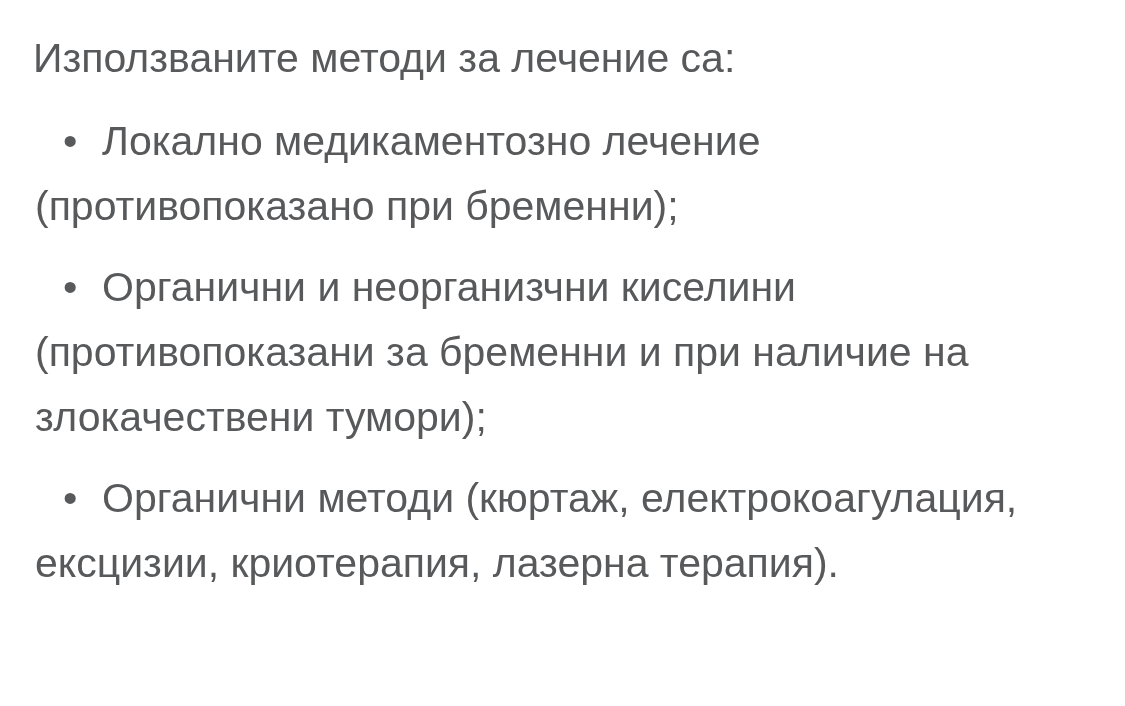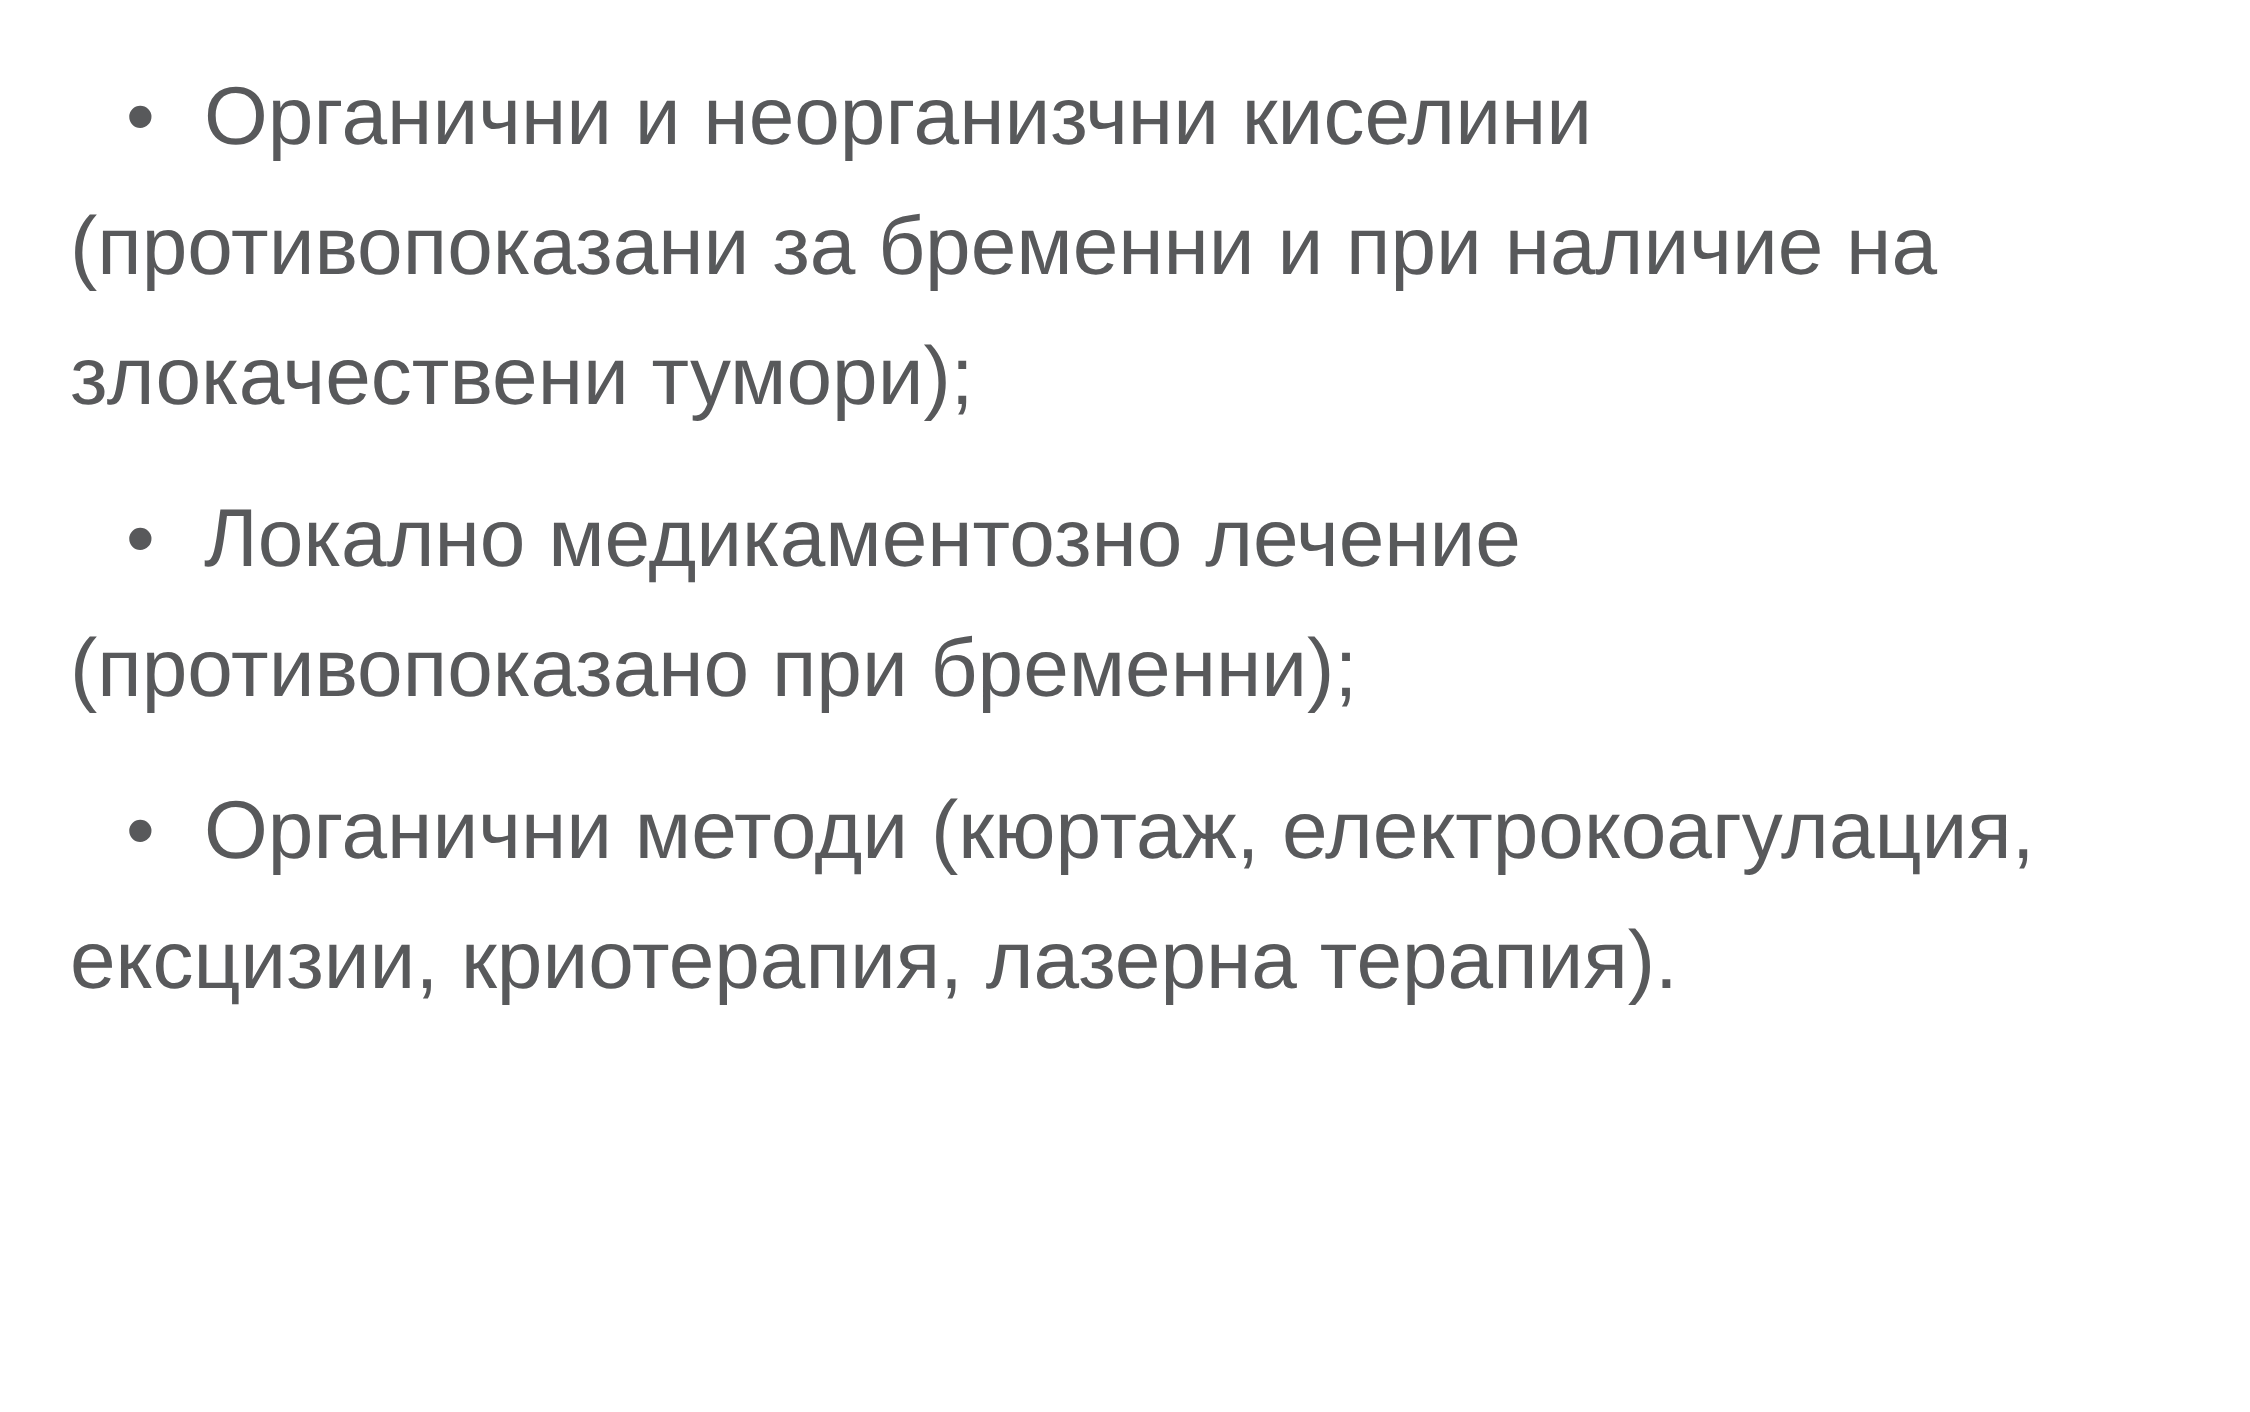--- a/index.html
+++ b/index.html
@@ -41,22 +41,23 @@
     width: 39px;
     text-indent: 0;
   }
 </style>
 </head>
 <body style="color: rgb(88, 89, 91); background: rgb(255, 255, 255);">
 
 <div class="page">
   <div class="content">
 
+    <h2 class="intro">Използваните методи за лечение са:</h2>
+
+    <p class="item"><span class="bullet">•</span><span class="item-text">Локално медикаментозно лечение (противопоказано при бременни);</span></p>
 
     <p class="item"><span class="bullet">•</span><span class="item-text">Органични и неорганизчни киселини (противопоказани за бременни и при наличие на злокачествени тумори);</span></p>
-
-    <p class="item"><span class="bullet">•</span><span class="item-text">Локално медикаментозно лечение (противопоказано при бременни);</span></p>
 
 
     <p class="item"><span class="bullet">•</span><span class="item-text">Органични методи (кюртаж, електрокоагулация, ексцизии, криотерапия, лазерна терапия).</span></p>
 
   </div>
 </div>
 
 </body></html>

